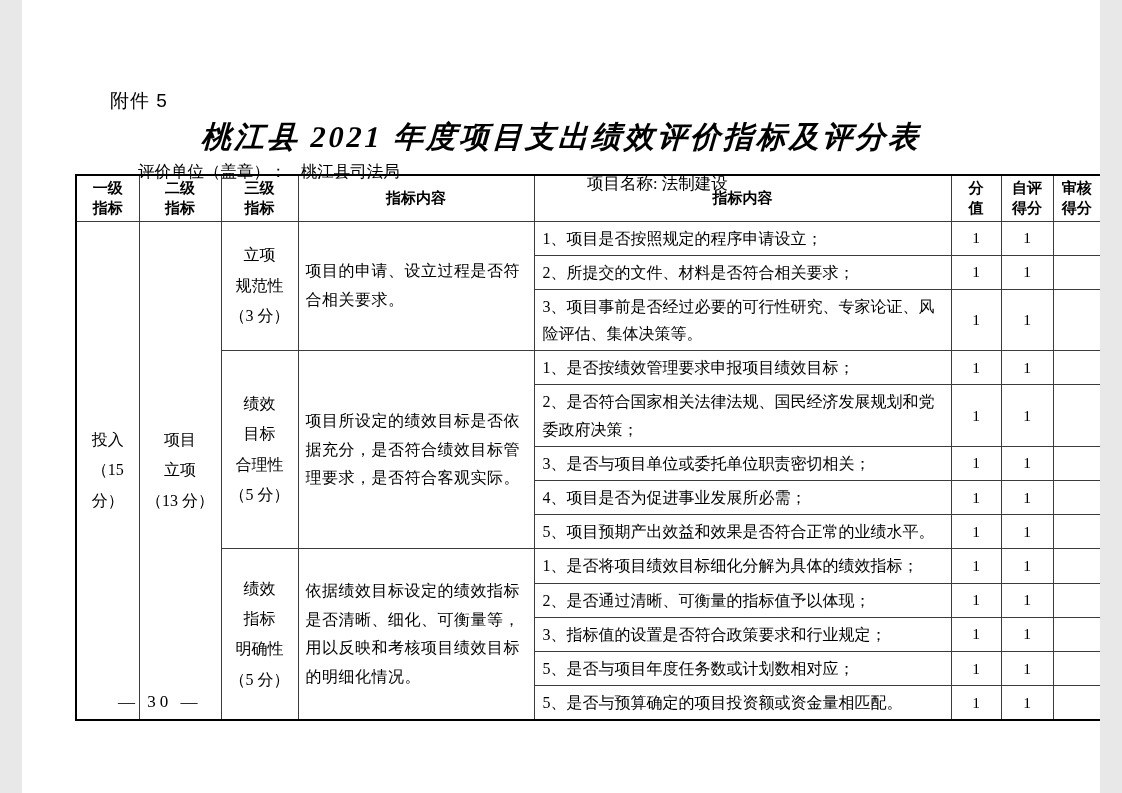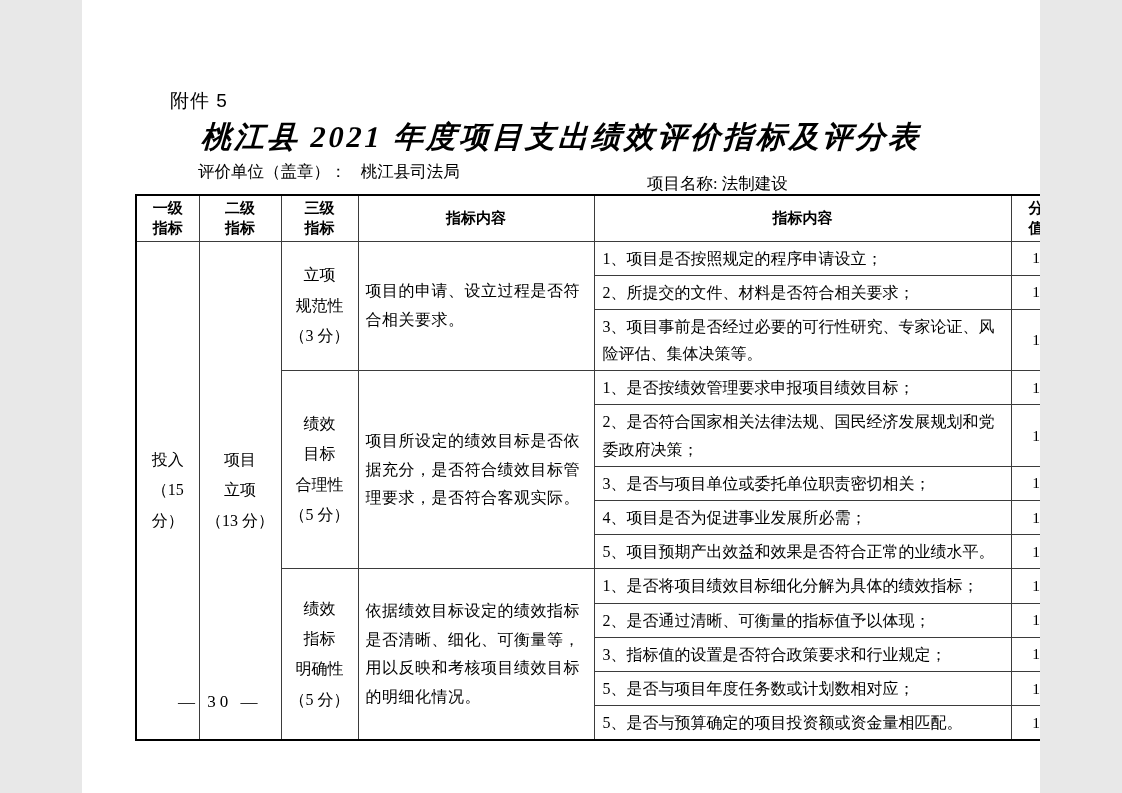--- a/index.html
+++ b/index.html
@@ -1,19 +1,19 @@
 <!DOCTYPE html>
 <html><head>
 <meta charset="utf-8">
 <style>
   * { margin: 0; padding: 0; box-sizing: border-box; }
   html, body { background: #e8e8e8; }
   .page {
     position: relative;
-    width: 958px;
+    width: 1078px;
     height: 793px;
     background: #ffffff;
     margin: 0 auto;
     font-family: "Liberation Serif", "DejaVu Serif", serif;
     color: #000;
     overflow: hidden;
   }
   .attachment {
     position: absolute;
     left: 88px;
@@ -42,21 +42,21 @@
     font-size: 16.5px;
     height: 22px;
   }
   .meta-unit { position: absolute; left: 35px; top: 0; margin-left: 28px; }
   .meta-unit-value { margin-left: 10px; }
   .meta-project { position: absolute; left: 512px; top: 12px; }
 
   table.doc-table {
     position: absolute;
     left: 53px;
-    top: 194px;
+    top: 174px;
     width: 1025px;
     border-collapse: collapse;
     table-layout: fixed;
     font-size: 16px;
   }
   .doc-table td, .doc-table th {
     border: 1px solid #3b3b3b;
     vertical-align: middle;
     overflow: hidden;
   }

